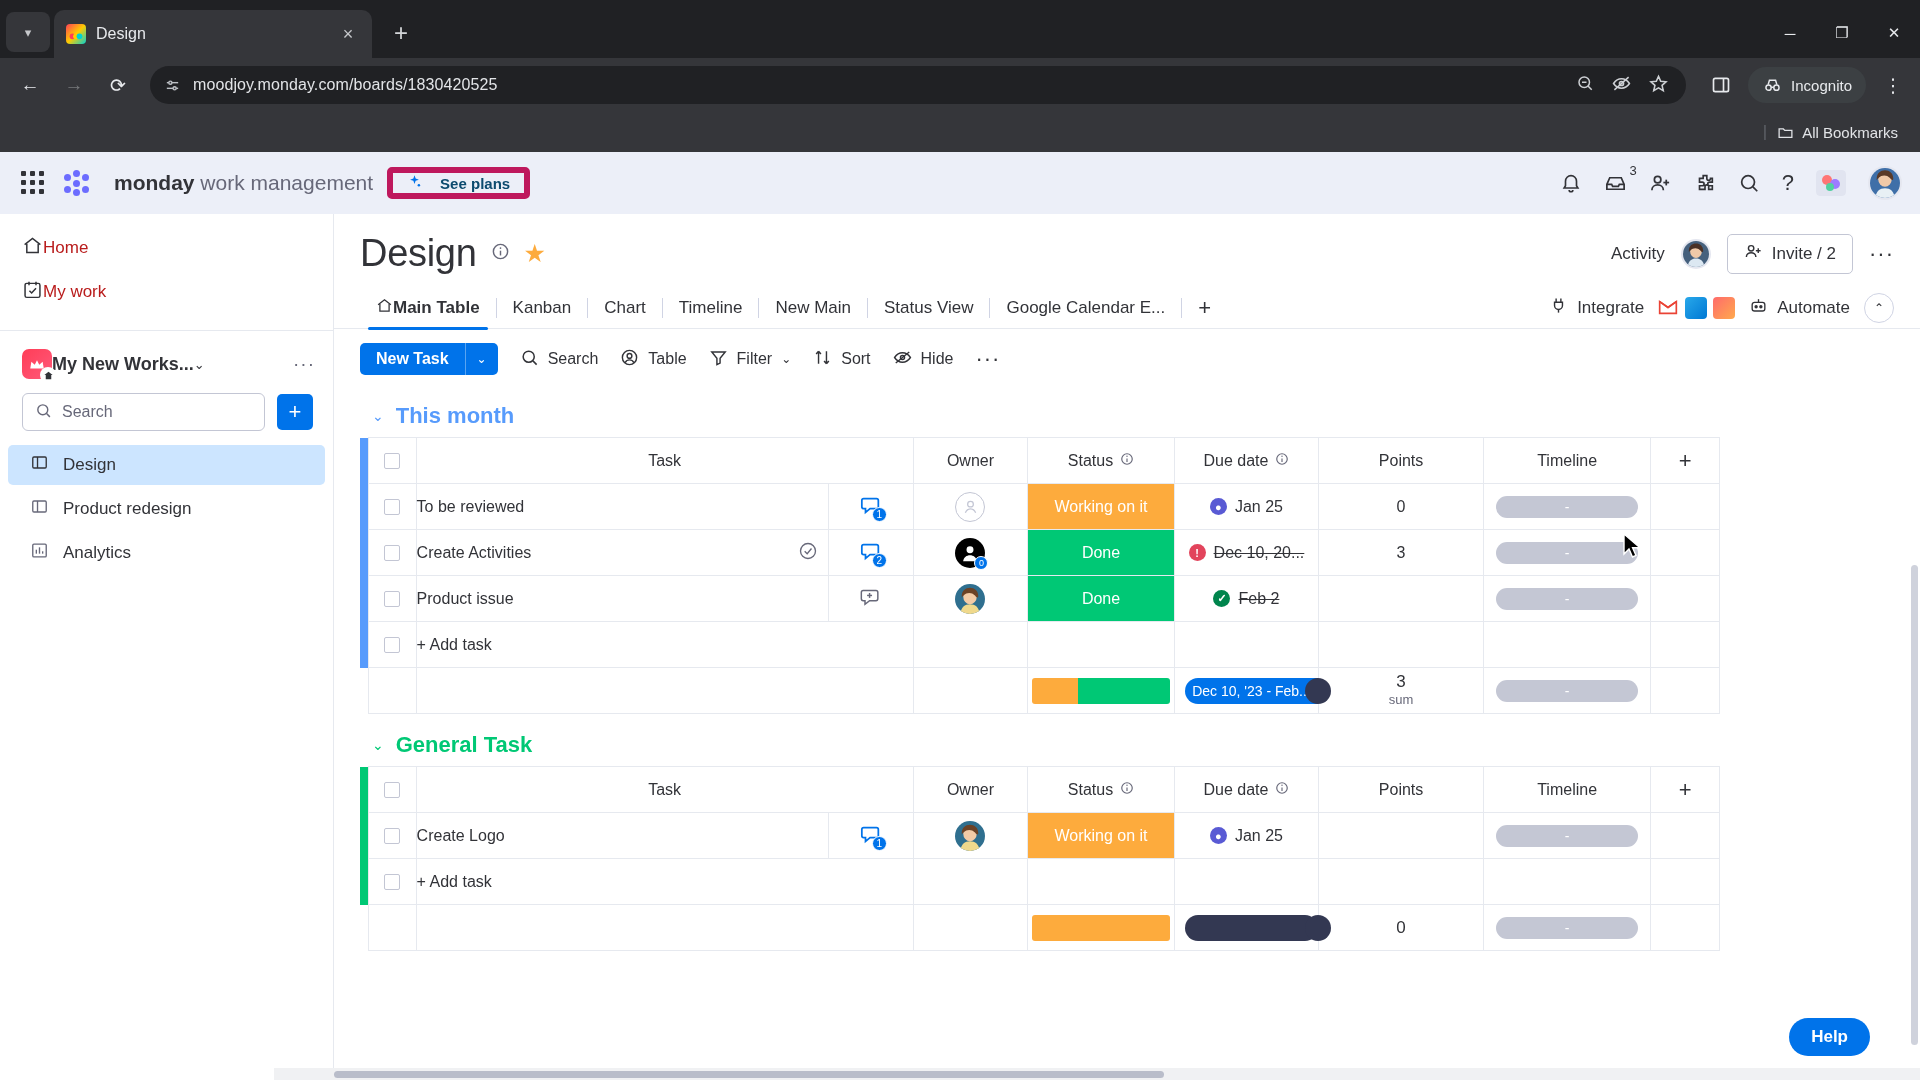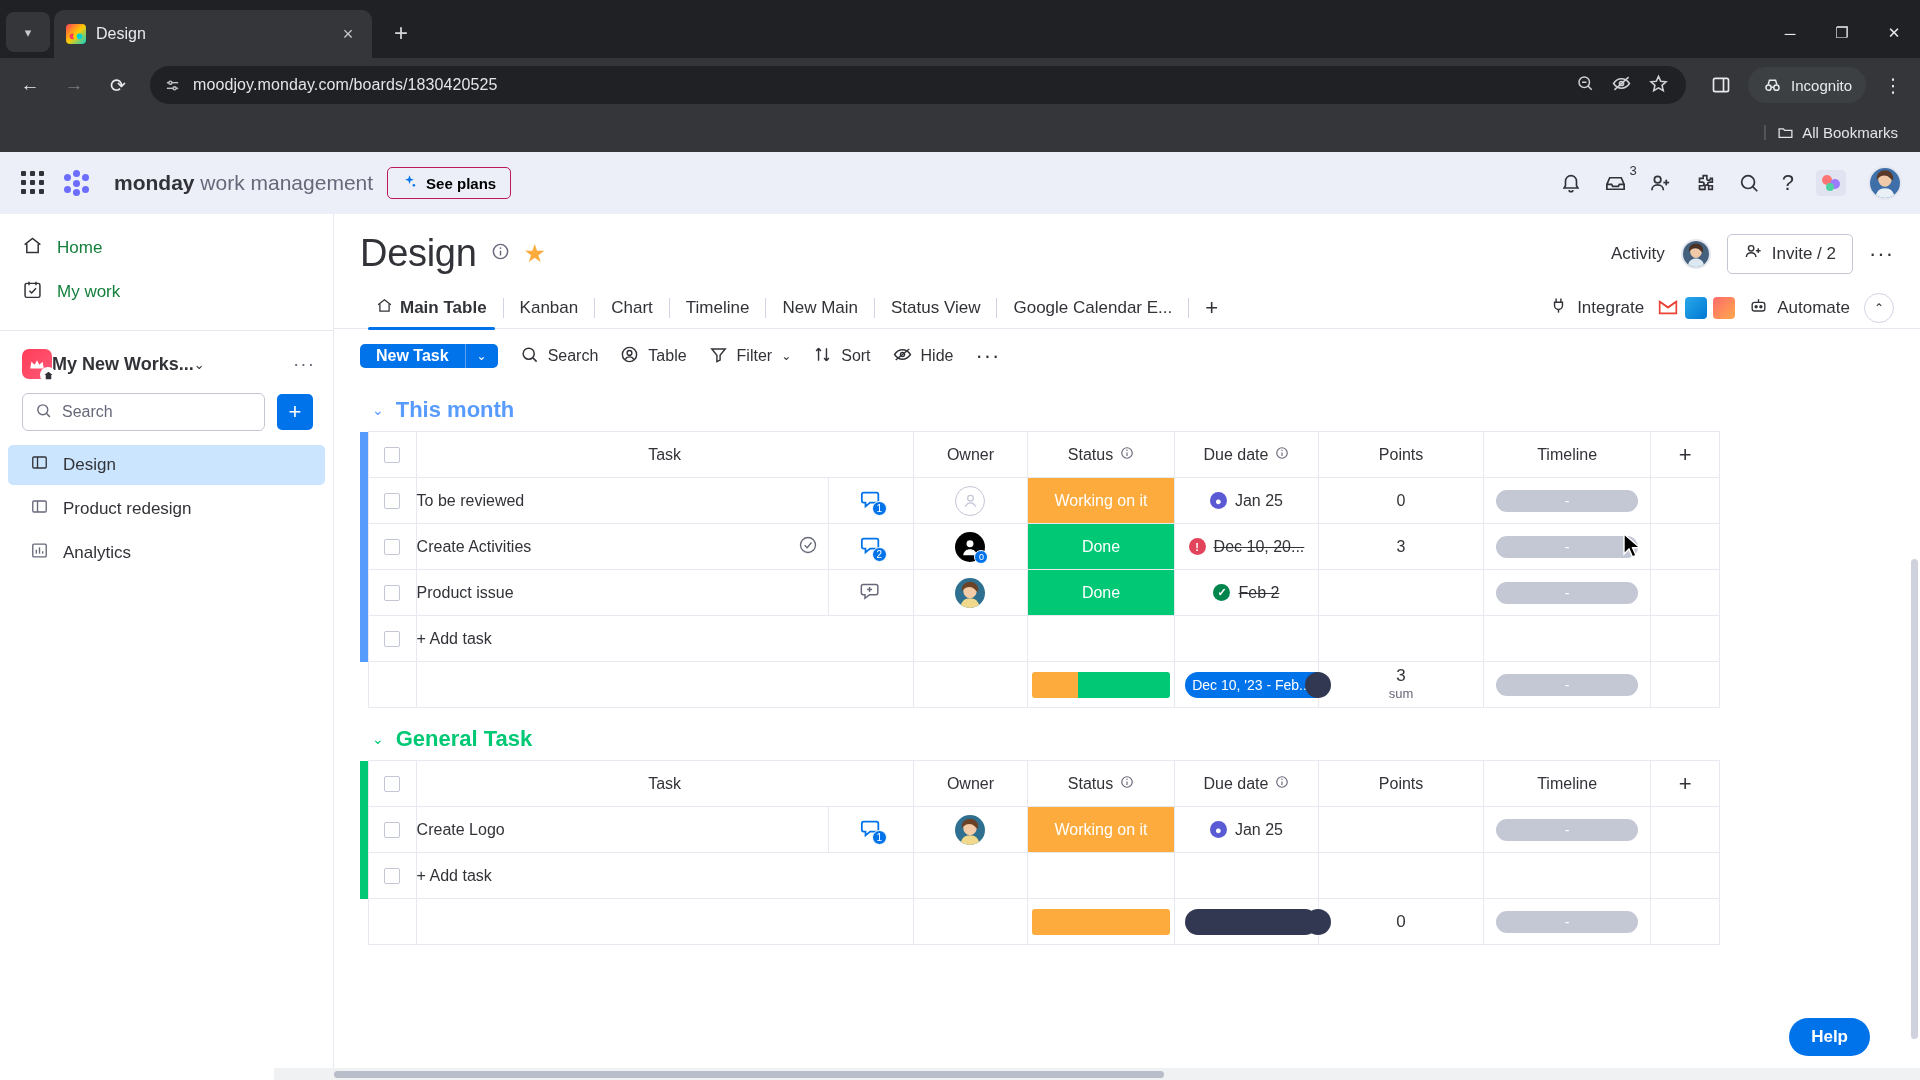--- a/index.html
+++ b/index.html
@@ -66,36 +66,36 @@
   }
   .waffle { width:30px;height:30px;display:grid;grid-template-columns:repeat(3,1fr);gap:3px;padding:3px; }
   .waffle i { width:5px;height:5px;border-radius:1px;background:#323338;display:block; }
   .m-logo-wrap { display:flex; align-items:center; gap:22px; }
   .m-dots { width:30px;height:26px;position:relative; }
   .m-dots span { position:absolute; border-radius:50%; background:#6c6cff; }
   .m-brand { font-size:21px; color:#323338; }
   .m-brand b { font-weight:bold; }
   .m-brand span { color:#676879; }
   .see-plans {
-    display:flex;align-items:center;gap:9px;height:32px;padding:0 14px;border:1px solid #be185d;
-    border-radius:5px;color:#000000;font-size:15px;font-weight:bold;
+    display:flex;align-items:center;gap:18px;height:32px;padding:0 14px;border:6px solid #be185d;
+    border-radius:5px;color:#0c4a6e;font-size:15px;font-weight:bold;
   }
   .m-header-right { margin-left:auto; display:flex; align-items:center; gap:22px; }
   .hdr-ic { position:relative; color:#323338; display:flex; align-items:center; justify-content:center; }
   .hdr-badge { position:absolute; top:-9px; right:-10px; font-size:13px; color:#323338; }
   .avatar-ring { width:34px;height:34px;border-radius:50%;border:2px solid #e5e7f0;overflow:hidden; }
   .av-img { width:100%;height:100%;display:block; }
   .hdr-sq { width:30px;height:26px;border-radius:4px;overflow:hidden;display:flex; }
 
   .m-body { flex:1; display:flex; min-height:0; background:#fff; }
 
   
   .sidebar { width:334px; background:#fff; border-right:1px solid #e6e9ef; display:flex; flex-direction:column; flex:none; }
   .side-top { padding:12px 0 10px 0; }
-  .side-link { height:44px; display:flex; align-items:center; gap:14px; padding:0 22px; color:#15803d; font-size:17px; }
+  .side-link { height:44px; display:flex; align-items:center; gap:0; padding:0 22px; color:#b91c1c; font-size:17px; }
   .side-divider { height:1px; background:#e6e9ef; margin:6px 0 0 0; }
   .ws-row { display:flex; align-items:center; gap:0; padding:18px 18px 10px 22px; }
   .ws-avatar {
     width:30px;height:30px;border-radius:7px;
     background:linear-gradient(135deg,#ff3d57,#ff5a7a);
     display:flex;align-items:center;justify-content:center;position:relative;flex:none;
   }
   .ws-home { position:absolute; right:-4px; bottom:-4px; width:16px;height:16px;border-radius:50%;
              background:#fff; display:flex;align-items:center;justify-content:center; }
   .ws-name { font-size:18px; font-weight:bold; color:#323338; white-space:nowrap; }
@@ -122,34 +122,34 @@
   .activity-lbl { font-size:17px; color:#323338; }
   .invite-btn {
     display:flex;align-items:center;gap:9px;height:40px;padding:0 16px;border:1px solid #c3c6d4;
     border-radius:5px;color:#323338;font-size:17px;
   }
   .head-dots { color:#323338; font-size:22px; letter-spacing:1px; }
   .board-desc { margin-top:10px; display:flex; align-items:baseline; gap:10px; font-size:16px; color:#676879; }
   .see-more { color:#0073ea; font-weight:bold; }
 
   .tabs-row { display:flex; align-items:center; padding:0 26px; border-bottom:1px solid #e6e9ef; margin-top:12px; height:42px; }
-  .vtab { display:flex; align-items:center; gap:7px; padding:0 16px; height:42px; color:#323338; font-size:17px; position:relative; }
+  .vtab { display:flex; align-items:center; gap:0; padding:0 16px; height:42px; color:#323338; font-size:17px; position:relative; }
   .vtab.active { font-weight:bold; }
   .vtab.active::after { content:""; position:absolute; left:8px; right:8px; bottom:-1px; height:3px; background:#0073ea; border-radius:2px; }
   .vsep { width:1px; height:20px; background:#d0d4e4; }
   .vtab-plus { padding:0 16px; font-size:22px; color:#323338; font-weight:300; }
   .tabs-right { margin-left:auto; display:flex; align-items:center; gap:14px; }
   .integrate-btn, .automate-btn { display:flex; align-items:center; gap:9px; color:#323338; font-size:17px; }
   .int-icons { display:flex; align-items:center; gap:6px; margin-left:4px; }
   .int-ic { width:22px;height:22px;border-radius:4px;display:flex;align-items:center;justify-content:center;font-size:12px;color:#fff; }
   .collapse-btn { width:30px;height:30px;border-radius:50%;border:1px solid #d0d4e4;display:flex;align-items:center;justify-content:center;color:#323338;font-size:12px; }
 
   .toolbar2 { display:flex; align-items:center; gap:22px; padding:14px 26px 10px 26px; }
   .newtask {
-    display:flex; align-items:stretch; height:24px; border-radius:5px; overflow:hidden; background:#0073ea; color:#fff;
+    display:flex; align-items:stretch; height:32px; border-radius:5px; overflow:hidden; background:#0073ea; color:#fff;
   }
   .newtask .lbl { padding:0 16px; display:flex; align-items:center; font-size:16px; font-weight:bold; }
   .newtask .split { width:1px; background:rgba(255,255,255,.35); }
   .newtask .chev { width:32px; display:flex; align-items:center; justify-content:center; font-size:12px; }
   .tb-item { display:flex; align-items:center; gap:9px; color:#323338; font-size:16px; }
   .tb-dots { color:#323338; font-size:22px; letter-spacing:1px; }
 
   
   .table-scroll { flex:1; overflow:hidden; padding:0 0 0 0; position:relative; }
   .group { padding:0 26px; }

